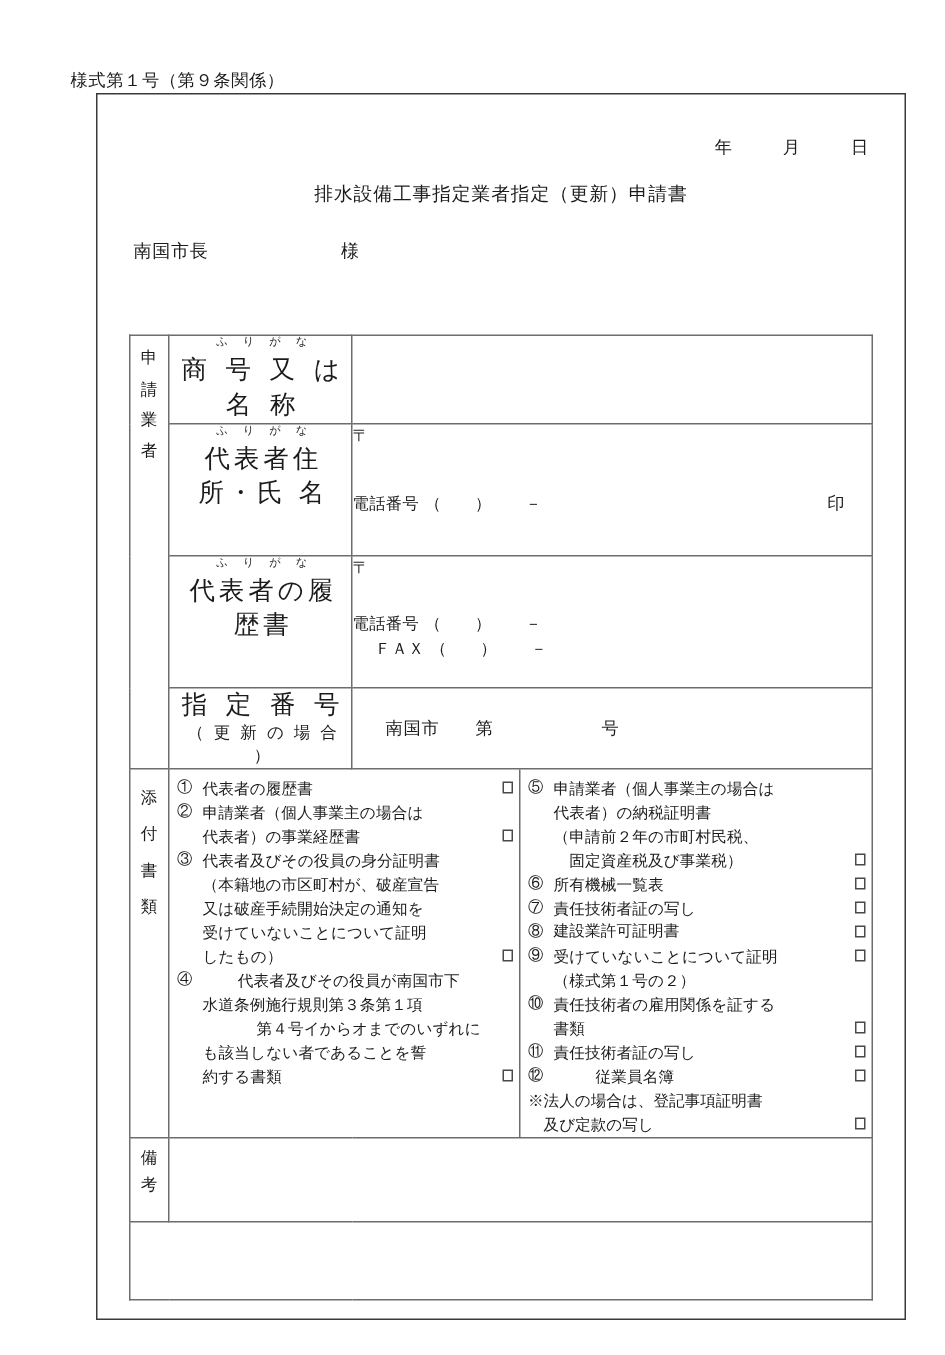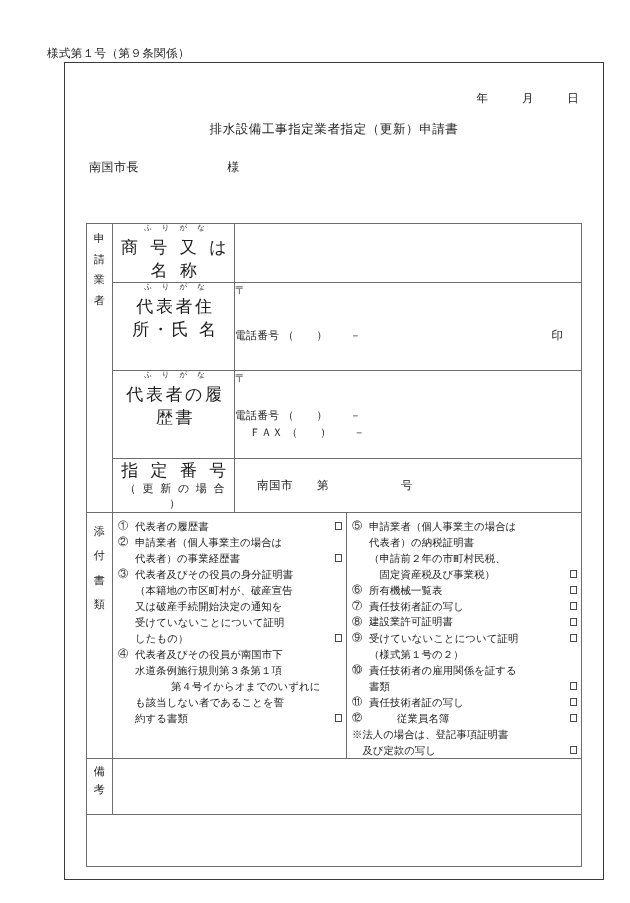--- a/index.html
+++ b/index.html
@@ -357,21 +357,21 @@
                     <div class="abox">
                       <div style="height: 16px; line-height: 16px;"></div>
                       <div style="height: 16px; line-height: 16px;"></div>
                       <div style="height: 16px; line-height: 16px;"></div>
                       <div style="height: 16px; line-height: 16px;"></div>
                       <div style="height: 16px; line-height: 16px;"><span class="chk"></span></div>
                     </div>
                   </div>
                   <div class="aitem">
                     <div class="anum">④</div>
-                    <div class="atext"><div style="height: 16px; line-height: 16px;">代表者及びその役員が南国市下</div><div style="height: 16px; line-height: 16px;">水道条例施行規則第３条第１項</div><div style="height: 16px; line-height: 16px; margin-left: 36px;">第４号イからオまでのいずれに</div><div style="height: 16px; line-height: 16px;">も該当しない者であることを誓</div><div style="height: 16px; line-height: 16px;">約する書類</div></div>
+                    <div class="atext"><div style="height: 16px; line-height: 16px; text-align: center;">代表者及びその役員が南国市下</div><div style="height: 16px; line-height: 16px;">水道条例施行規則第３条第１項</div><div style="height: 16px; line-height: 16px; margin-left: 36px;">第４号イからオまでのいずれに</div><div style="height: 16px; line-height: 16px;">も該当しない者であることを誓</div><div style="height: 16px; line-height: 16px;">約する書類</div></div>
                     <div class="abox">
                       <div style="height: 16px; line-height: 16px;"></div>
                       <div style="height: 16px; line-height: 16px;"></div>
                       <div style="height: 16px; line-height: 16px;"></div>
                       <div style="height: 16px; line-height: 16px;"></div>
                       <div style="height: 16px; line-height: 16px;"><span class="chk"></span></div>
                     </div>
                   </div>
                 </div>
               <div class="attach-col right" id="attach-right">

